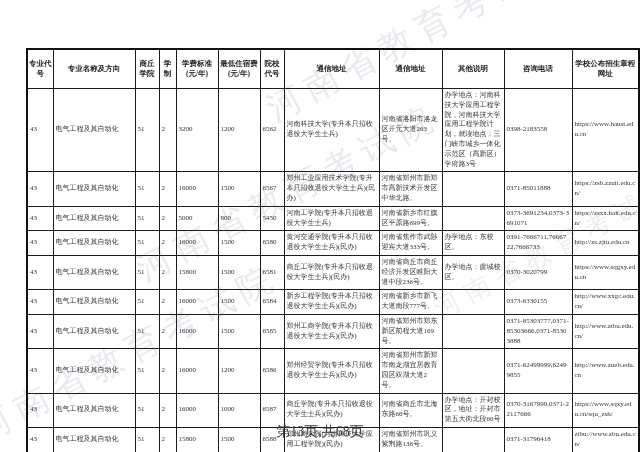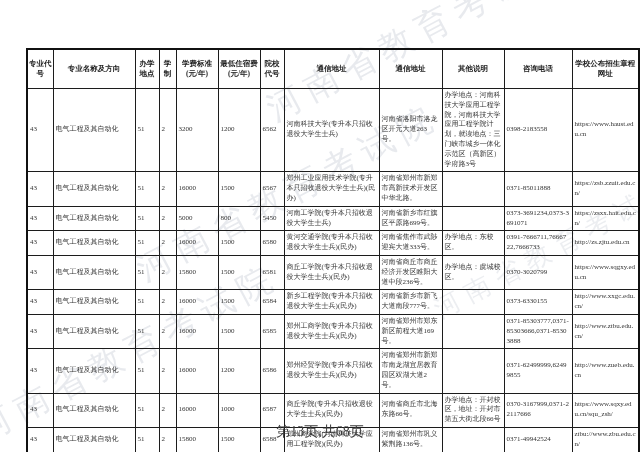--- a/index.html
+++ b/index.html
@@ -66,21 +66,21 @@
       <col style="width:95px">
       <col style="width:63px">
     <col style="width:62px">
       <col style="width:68px">
       <col style="width:67px">
   </colgroup>
   <thead>
     <tr id="header-row">
         <th>专业代号</th>
         <th>专业名称及方向</th>
-        <th>办学地点</th>
+        <th>商丘学院</th>
         <th>学制</th>
         <th>学费标准(元/年)</th>
         <th>最低住宿费(元/年)</th>
         <th>院校代号</th>
         <th>通信地址</th>
         <th>通信地址</th>
         <th>其他说明</th>
         <th>咨询电话</th>
         <th>学校公布招生章程网址</th>
       </tr>
@@ -216,19 +216,19 @@
         <td class="center">43</td>
         <td>电气工程及其自动化</td>
         <td class="center">51</td>
         <td class="center">2</td>
         <td class="center">15800</td>
         <td class="center">1500</td>
         <td class="center">6588</td>
         <td>郑州商学院(河南科技大学应用工程学院)(民办)</td>
         <td>河南省郑州市巩义紫荆路136号。</td>
         <td></td>
-        <td class="break">0371-49942524</td>
+        <td class="break">0371-31796418</td>
         <td class="break">ztbu://www.zbu.edu.cn/</td>
       </tr>
     </tbody>
 </table>
 
 <div class="footer">第13页,共68页</div>
 
 </body></html>

